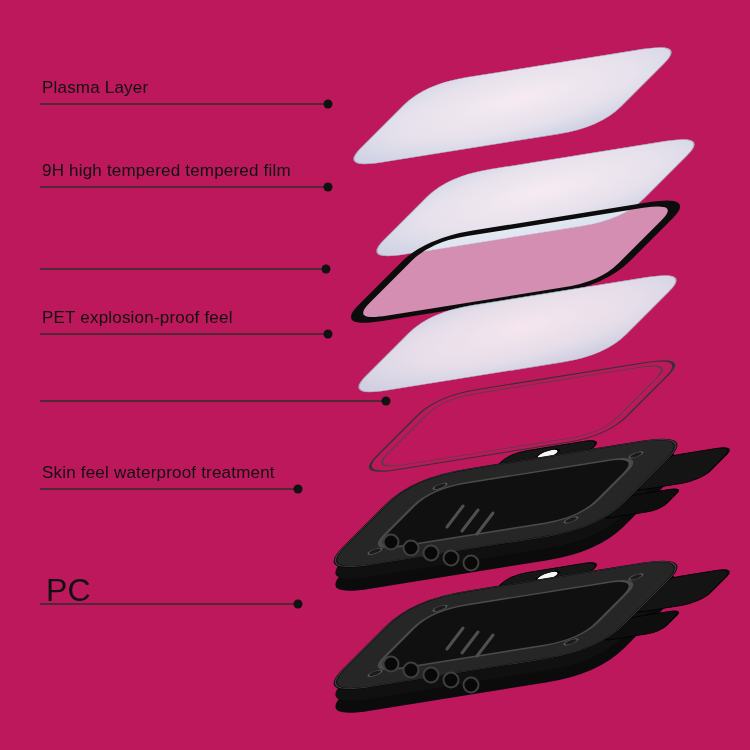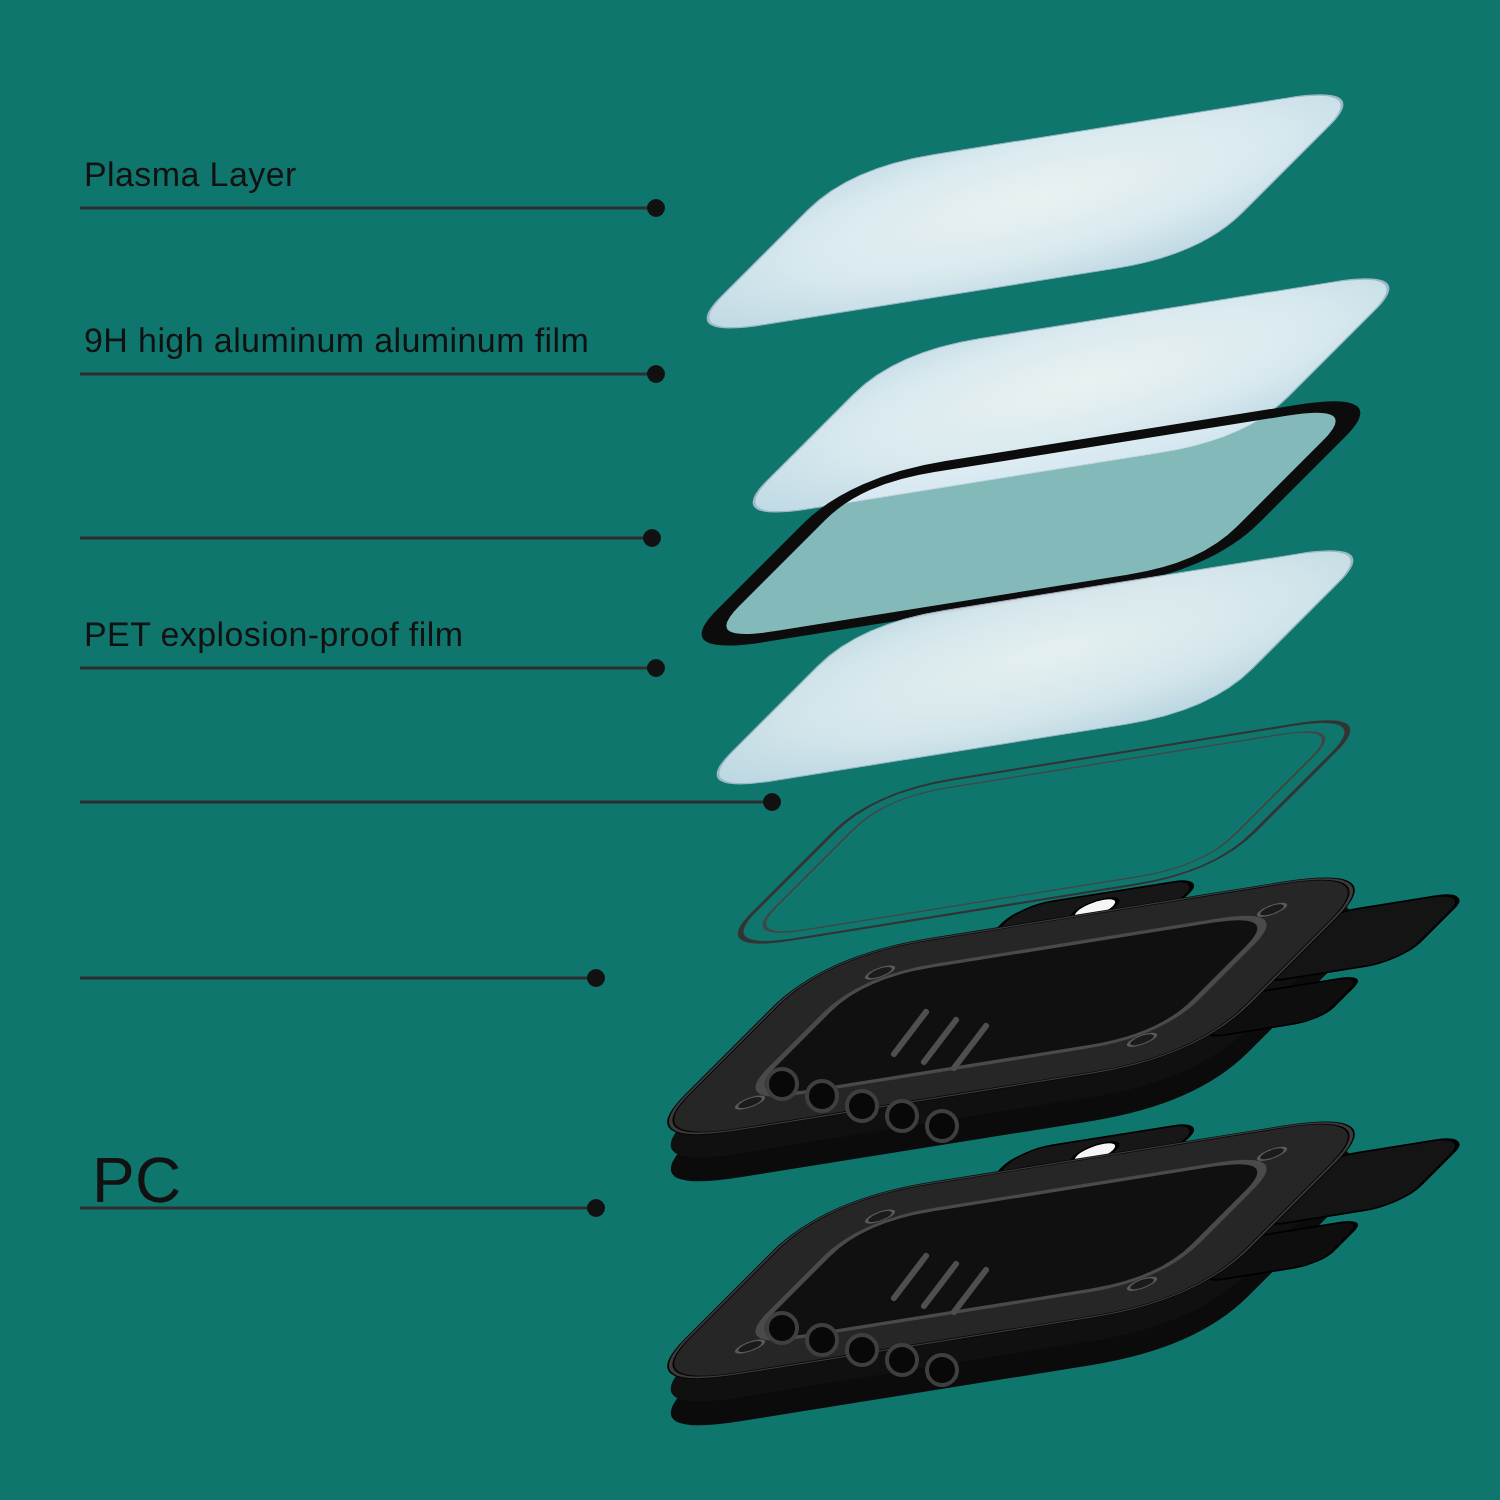--- a/index.html
+++ b/index.html
@@ -1,17 +1,17 @@
 <!DOCTYPE html>
 <html><head>
 <meta charset="utf-8">
 <style>
   html,body{margin:0;padding:0;background:#fff;}
   .canvas{
-    position:relative;width:750px;height:750px;background:#0f766e;overflow:hidden;
+    position:relative;width:750px;height:750px;background:#be185d;overflow:hidden;
     font-family:"Liberation Sans",sans-serif;
   }
   .diagram-svg{position:absolute;left:0;top:0;}
   .label{
     position:absolute;font-size:17px;color:#111111;white-space:nowrap;
     letter-spacing:.2px;
   }
   .label-pc{font-size:32px;}
 </style>
 </head>
@@ -129,17 +129,18 @@
         <circle cx="298" cy="489" r="4.5" fill="#111" stroke="none"></circle>
       </g>
       <g>
         <line x1="40" y1="604" x2="298" y2="604"></line>
         <circle cx="298" cy="604" r="4.5" fill="#111" stroke="none"></circle>
       </g>
     </g>
   </svg>
 
   <div class="label" style="left:42px;top:78px">Plasma Layer</div>
-  <div class="label" style="left:42px;top:161px">9H high aluminum aluminum film</div>
-  <div class="label" style="left:42px;top:308px">PET explosion-proof film</div>
+  <div class="label" style="left:42px;top:161px">9H high tempered tempered film</div>
+  <div class="label" style="left:42px;top:308px">PET explosion-proof feel</div>
+  <div class="label" style="left:42px;top:463px">Skin feel waterproof treatment</div>
   <div class="label label-pc" style="left:46px;top:572px">PC</div>
 
 </div>
 
 </body></html>

